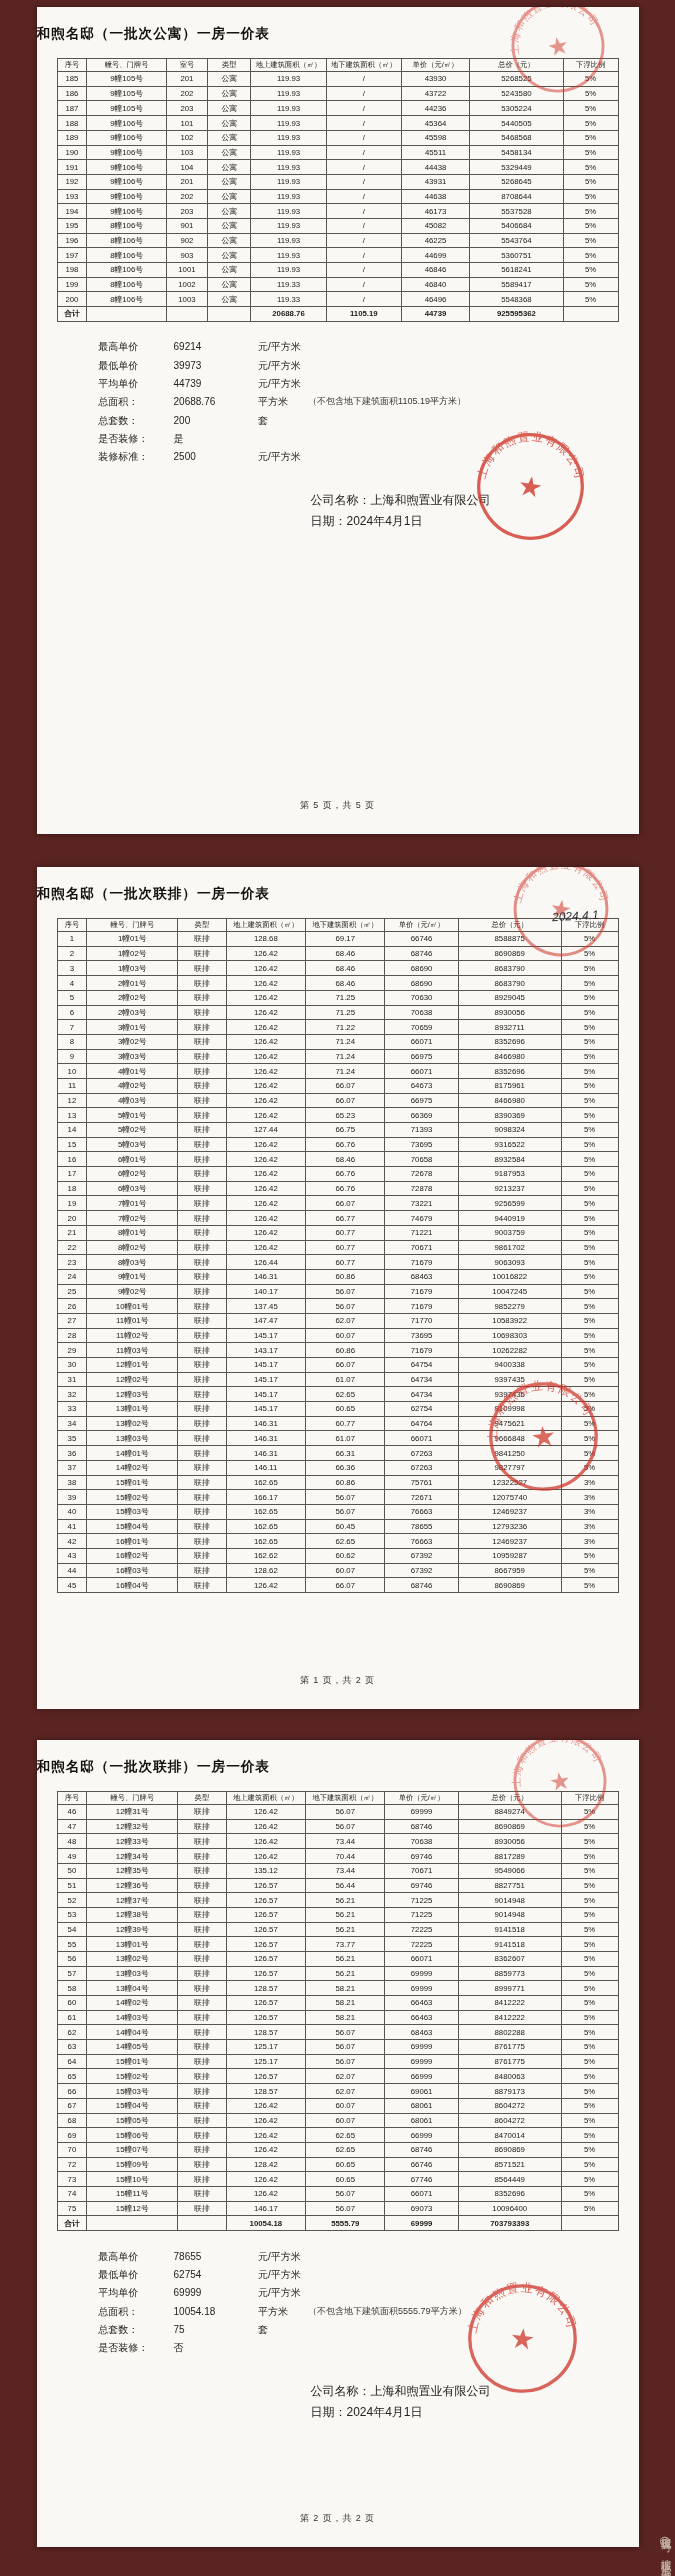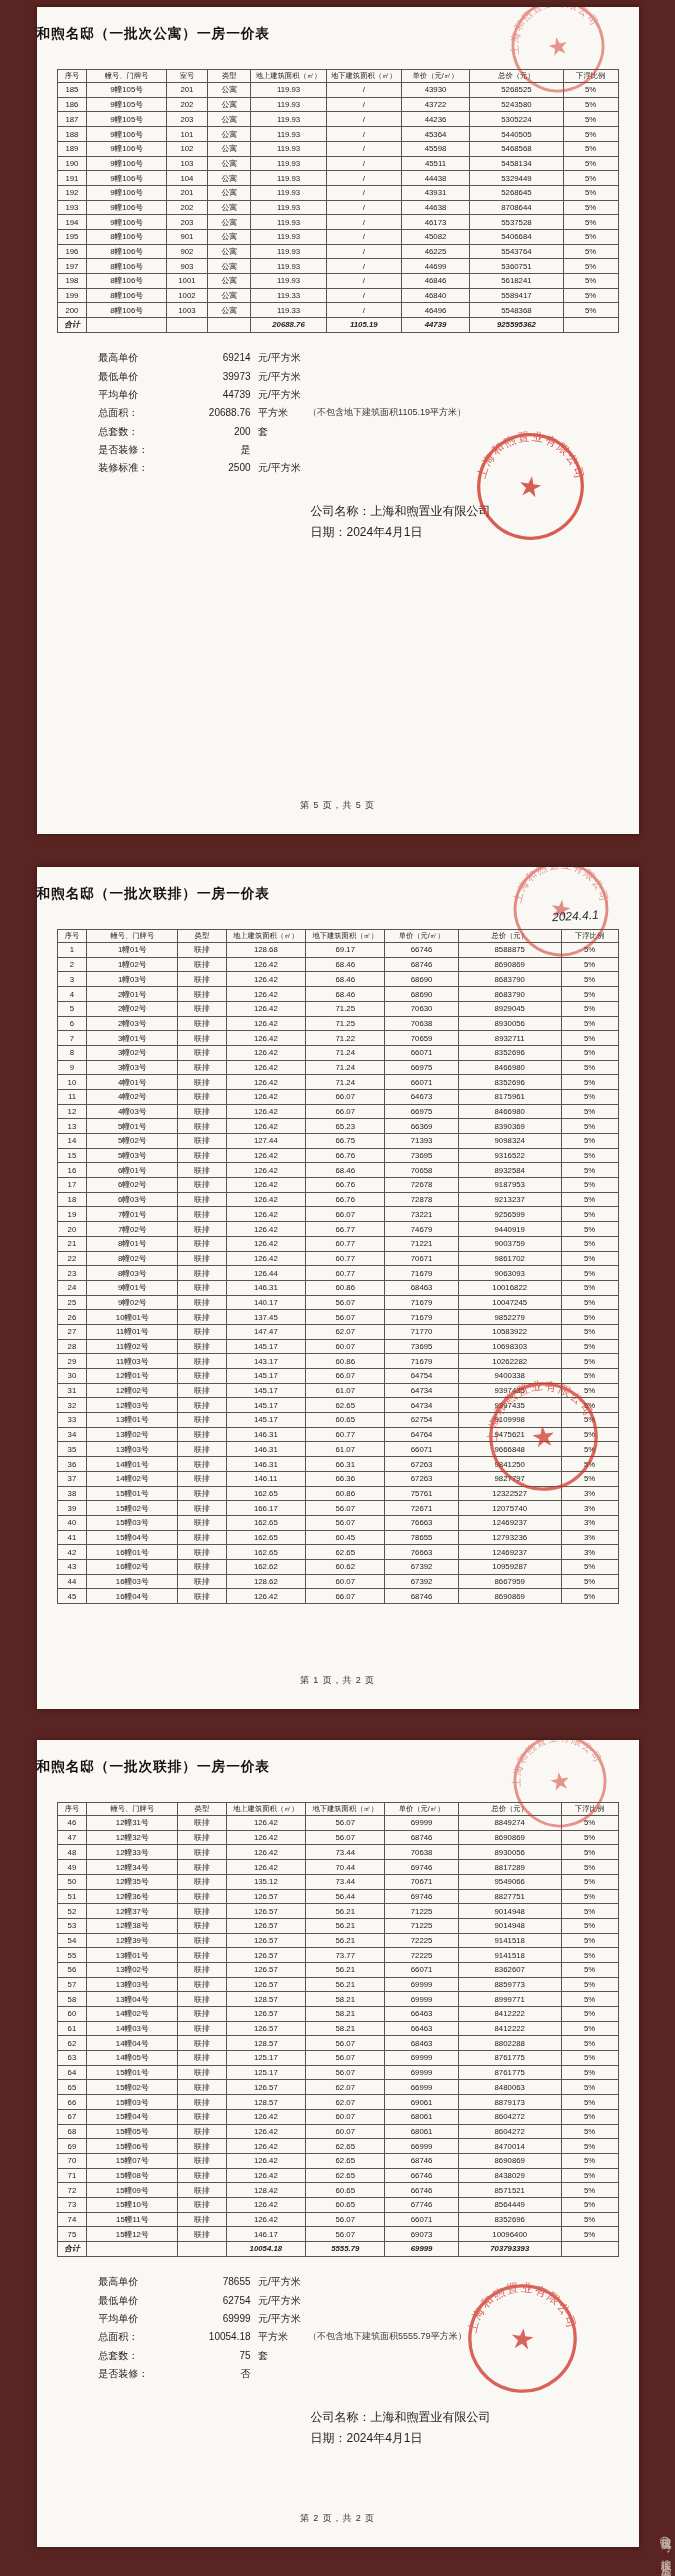--- a/index.html
+++ b/index.html
@@ -2,29 +2,29 @@
 <html style="font-size:14.6px"><head>
 <meta charset="utf-8">
 <style>
   html,body{margin:0;padding:0;background:#5a2422;}
   body{width:675px;height:2576px;position:relative;font-family:"Liberation Sans",sans-serif;overflow:hidden;}
   .page{width:602px;margin:0 auto;background:#faf8f4;position:relative;overflow:hidden;box-shadow:0 0 5.5px rgba(0,0,0,.45);}
   #page1{margin-top:7.3px;height:827px;}
   #page2{margin-top:33px;height:842px;}
   #page3{margin-top:31px;height:807px;}
   .title{padding-top:18px;font-size:13.7px;font-weight:bold;letter-spacing:0.9px;color:#15120f;}
-  .grid{border-collapse:collapse;table-layout:fixed;width:562px;margin:26px auto 0;}
+  .grid{border-collapse:collapse;table-layout:fixed;width:562px;margin:15px auto 0;}
   .grid th,.grid td{border:0.9px solid #5a544d;text-align:center;color:#23201c;font-weight:normal;}
   .grid th{font-size:7.3px;line-height:8.2px;padding:1.8px 0.9px;}
   .grid td{font-size:7.8px;height:13.7px;padding:0 0.9px;white-space:nowrap;overflow:hidden;}
-  .has-total tbody tr:last-child td{font-weight:bold;font-style:italic;}
+  .has-total tbody tr:last-child td{font-weight:bold;}
   .summary{border-collapse:collapse;margin:16.4px 0 0 58px;}
   .summary td{border:none;font-size:10px;color:#242220;padding:2.3px 3.7px;line-height:13.7px;}
   .summary td:nth-child(1){min-width:68px;}
-  .summary td:nth-child(2){min-width:77px;text-align:right;}
+  .summary td:nth-child(2){min-width:77px;}
   .summary td:nth-child(4){font-size:9px;color:#3a3530;}
   .company{position:relative;z-index:1;margin:24px 0 0 274px;font-size:12px;line-height:21px;color:#242220;}
   .pfooter{position:absolute;left:0;right:0;bottom:22px;text-align:center;font-size:9px;color:#36322d;letter-spacing:0.9px;}
   .handwrite{position:absolute;top:42px;right:40px;font-size:12px;font-style:italic;color:#2c2c34;transform:rotate(-3deg);z-index:3;}
   .stamp{position:absolute;z-index:2;pointer-events:none;}
   .stamp .ring{fill:none;stroke:#cf3328;stroke-width:4;}
   .stamp .arcpath{fill:none;}
   .stamp .arctext{font-size:14px;fill:#cf3328;letter-spacing:2px;font-family:"Liberation Sans",sans-serif;}
   .stamp .star{font-size:34px;fill:#cf3328;text-anchor:middle;}
   .s-p1-top{top:-11px;right:31px;width:100px;height:100px;opacity:.5;transform:rotate(-12deg);}
@@ -1092,30 +1092,20 @@
           <td>70</td>
           <td>15幢07号</td>
           <td>联排</td>
           <td>126.42</td>
           <td>62.65</td>
           <td>68746</td>
           <td>8690869</td>
           <td>5%</td>
         </tr>
         <tr>
-          <td>71</td>
-          <td>15幢08号</td>
-          <td>联排</td>
-          <td>126.42</td>
-          <td>62.65</td>
-          <td>66746</td>
-          <td>8438029</td>
-          <td>5%</td>
-        </tr>
-        <tr>
           <td>72</td>
           <td>15幢09号</td>
           <td>联排</td>
           <td>128.42</td>
           <td>60.65</td>
           <td>66746</td>
           <td>8571521</td>
           <td>5%</td>
         </tr>
         <tr>

